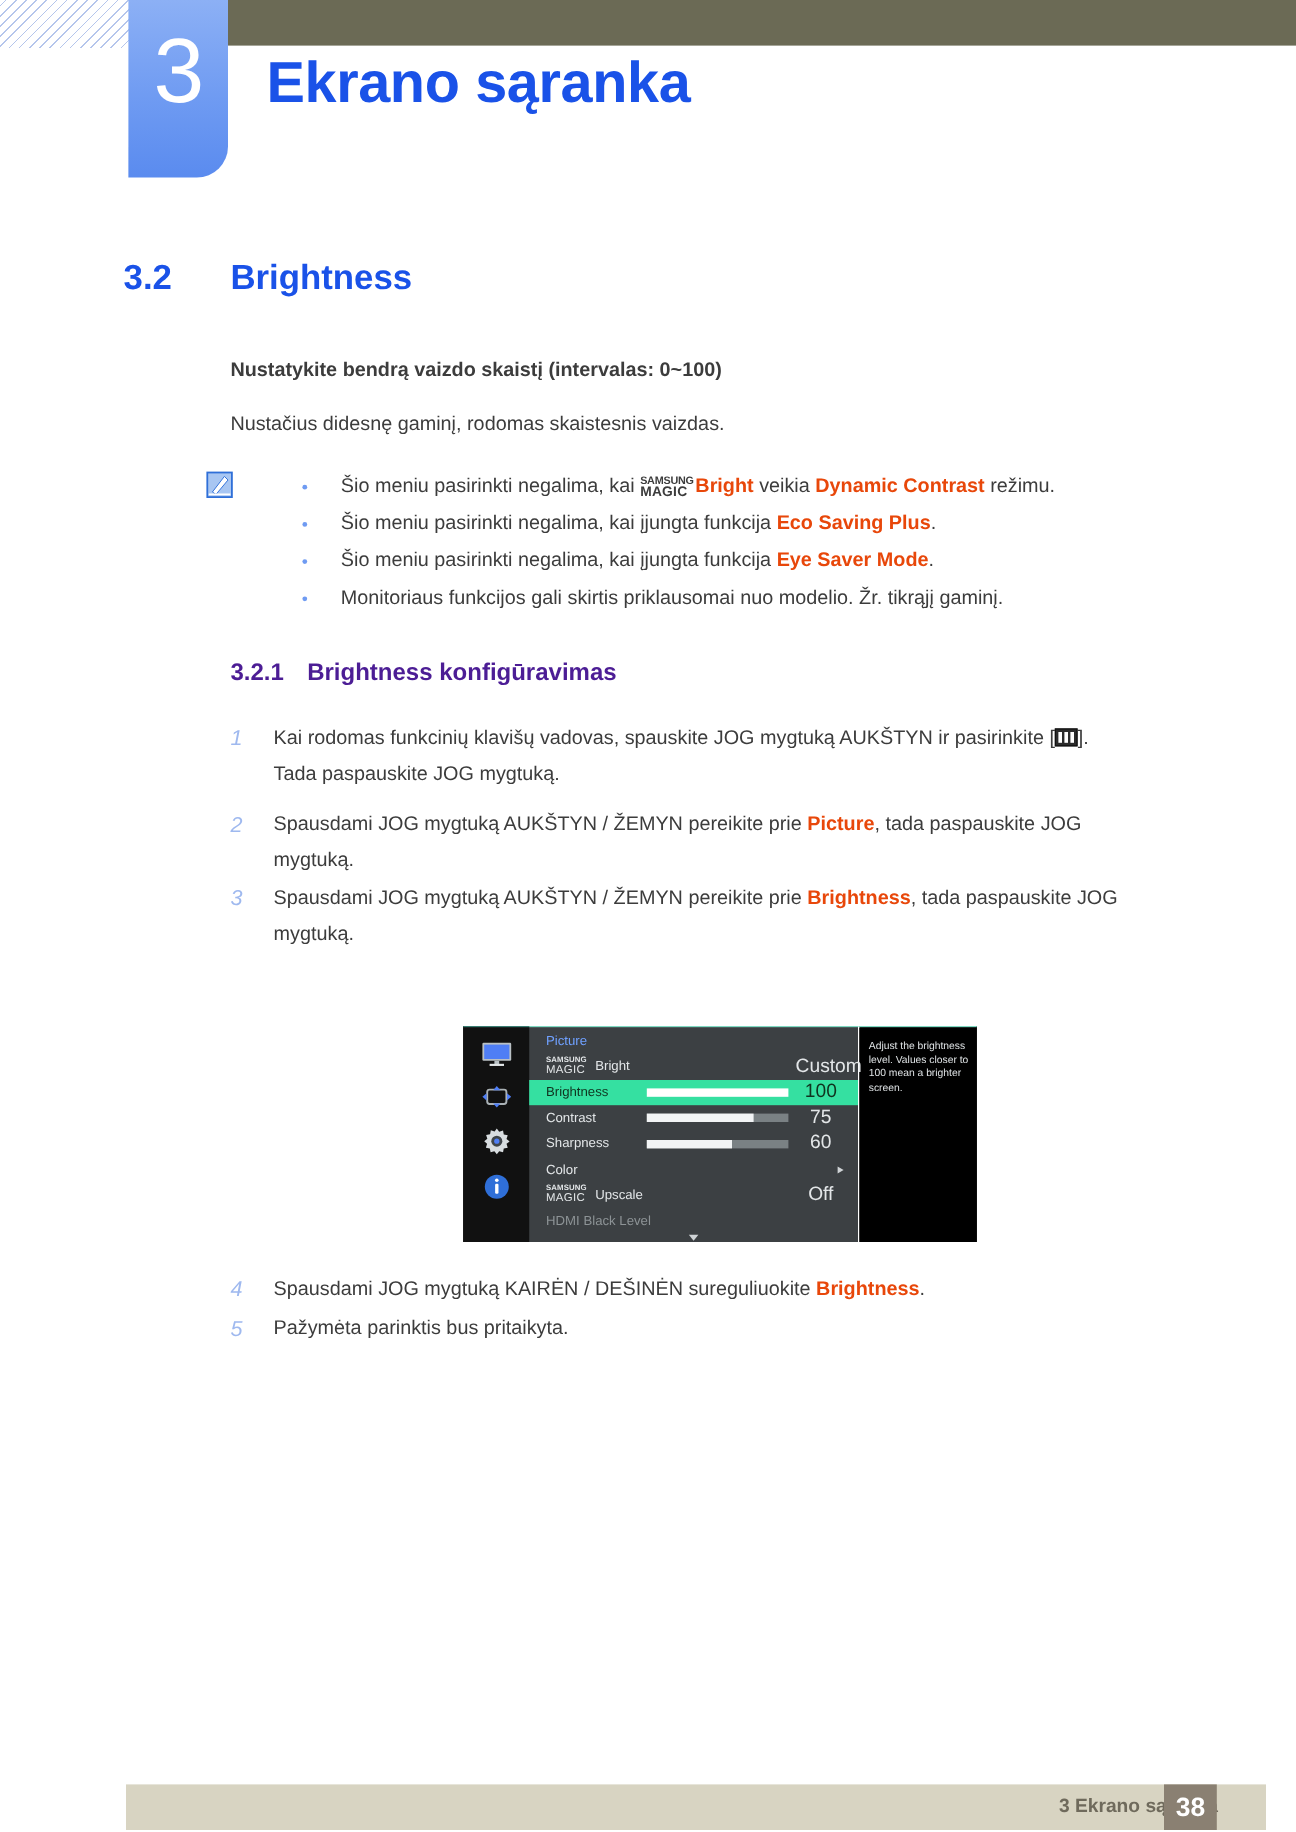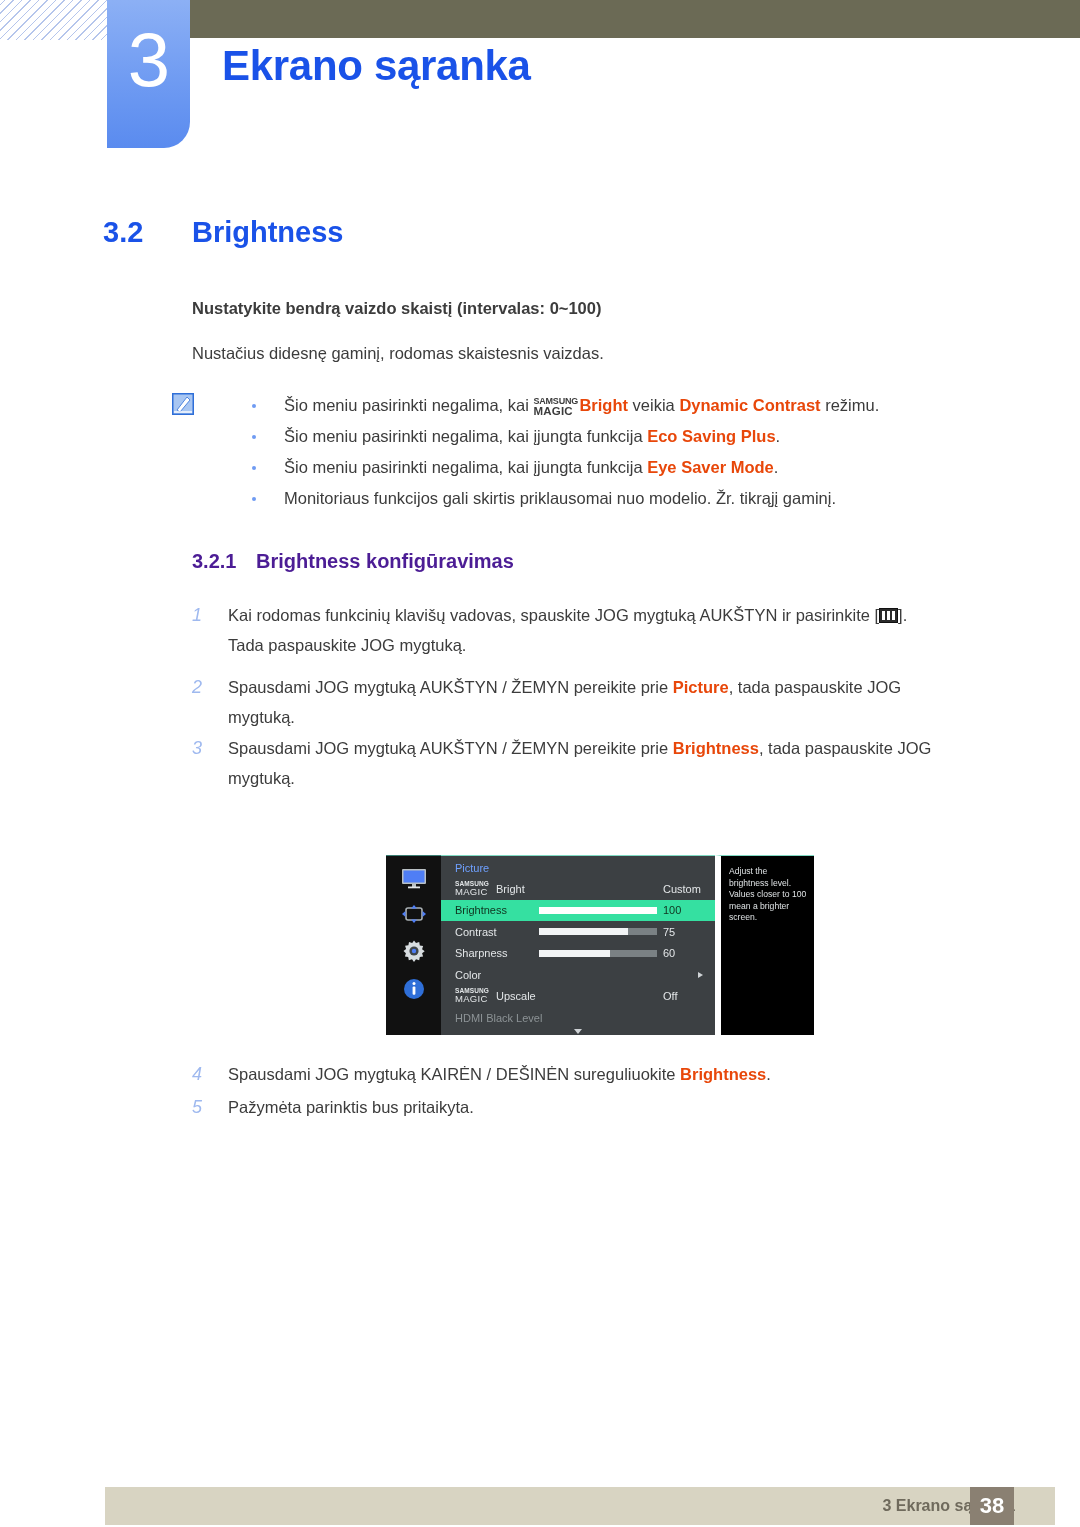--- a/index.html
+++ b/index.html
@@ -45,21 +45,21 @@
     text-align: center;
   }
   .chap-tab .num {
     display: block;
     padding-top: 22px;
     letter-spacing: -1px;
   }
   .chap-title {
     position: absolute;
     left: 222px; top: 42px;
-    font-size: 42px;
+    font-size: 48px;
     font-weight: bold;
     color: #1a52e8;
     letter-spacing: -0.3px;
   }
 
   
   .sec-head {
     position: absolute;
     left: 103px; top: 216px;
     font-size: 29px;
@@ -234,22 +234,22 @@
   }
   .osd-row.sel {
     background: #35e0a1;
     color: #10331f;
   }
   .osd-row.dim { color: #8d9396; }
   .osd-label { flex: 0 0 auto; }
   .osd-spacer { flex: 1; }
   .osd-val {
     width: 42px;
-    text-align: left;
-    font-size: 11px;
+    text-align: center;
+    font-size: 16px;
   }
   .slider {
     width: 118px;
     height: 7px;
     background: #7a8184;
     position: relative;
     margin-right: 6px;
   }
   .slider .fill {
     position: absolute;
@@ -271,21 +271,21 @@
     transform: translateX(-50%);
     width: 0; height: 0;
     border-top: 5px solid #cfd3d6;
     border-left: 4px solid transparent;
     border-right: 4px solid transparent;
   }
   .osd-help {
     width: 99px;
     background: #000000;
     border-top: 1px solid #7fd9c2;
-    border-left: 6px solid #ffffff;
+    border-left: 1px solid #ffffff;
     color: #dfe3e5;
     font-size: 8.6px;
     line-height: 11.5px;
     padding: 10px 7px 0 8px;
     box-sizing: border-box;
   }
   .osd-magic {
     display: inline-block;
     position: relative;
     width: 41px;

